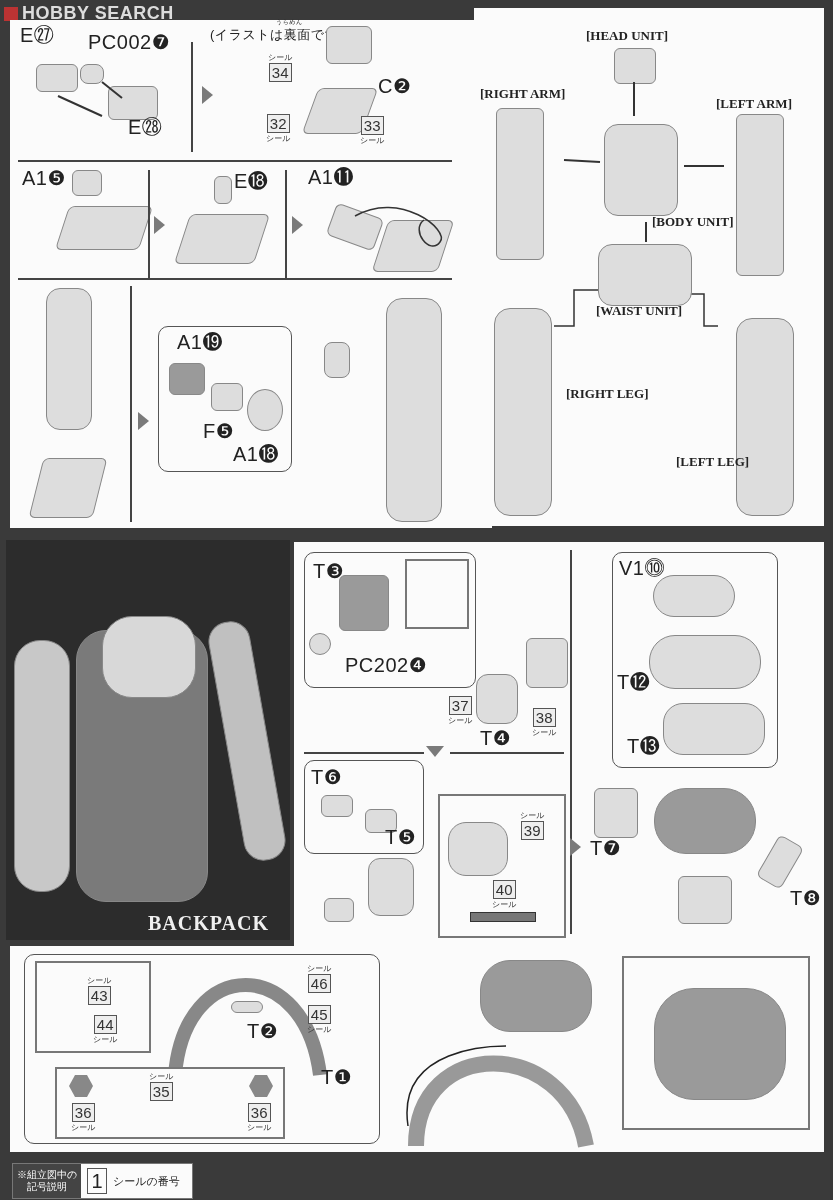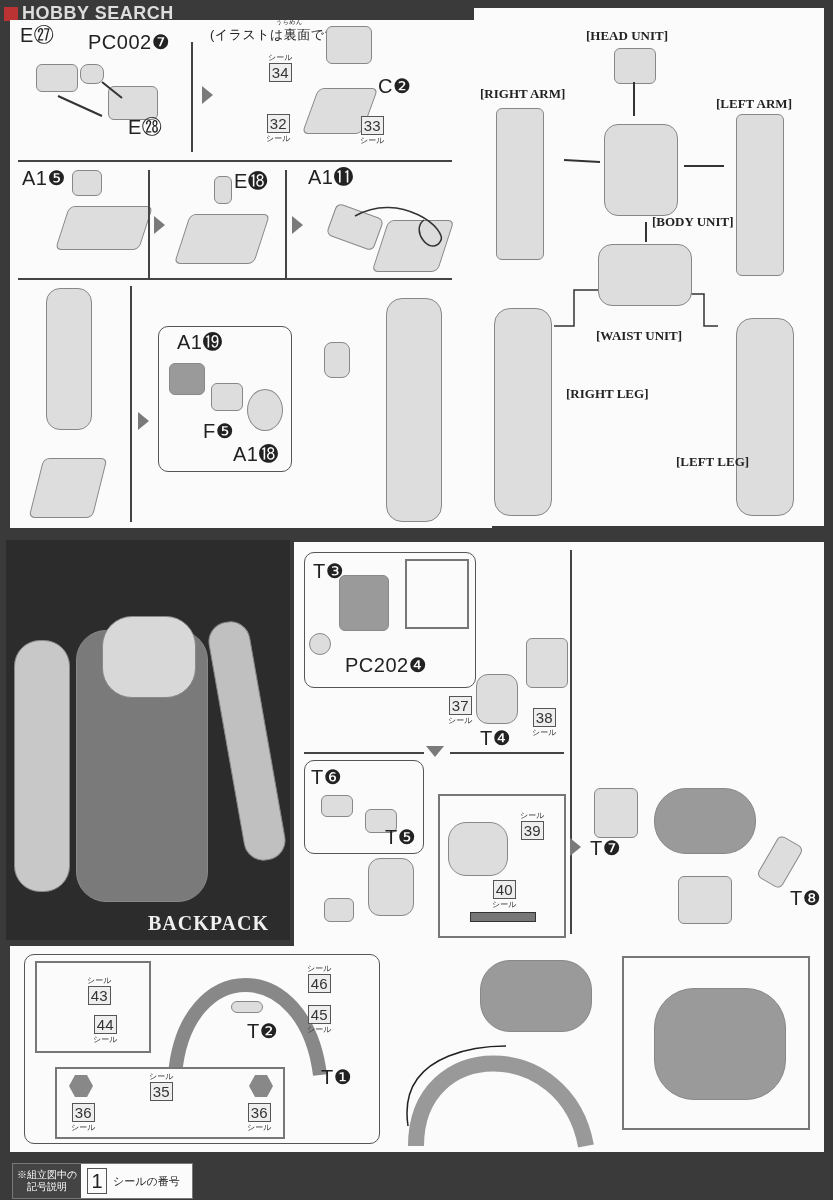--- a/index.html
+++ b/index.html
@@ -113,21 +113,21 @@
   <svg style="left:0;top:0;" width="350" height="518">
     <line x1="160" y1="74" x2="160" y2="108" stroke="#333" stroke-width="2"></line>
     <line x1="90" y1="152" x2="126" y2="154" stroke="#333" stroke-width="2"></line>
     <line x1="250" y1="158" x2="210" y2="158" stroke="#333" stroke-width="2"></line>
     <line x1="172" y1="234" x2="172" y2="214" stroke="#333" stroke-width="2"></line>
     <polyline points="80,318 100,318 100,282 126,282" fill="none" stroke="#333" stroke-width="1.5"></polyline>
     <polyline points="244,318 230,318 230,286 210,286" fill="none" stroke="#333" stroke-width="1.5"></polyline>
   </svg>
   <div class="unit" style="left:178px;top:206px;">[BODY UNIT]</div>
   <div class="part" style="left:124px;top:236px;width:92px;height:60px;border-radius:14px;"></div>
-  <div class="unit" style="left:122px;top:320px;">[WAIST UNIT]</div>
+  <div class="unit" style="left:122px;top:295px;">[WAIST UNIT]</div>
   <div class="part" style="left:20px;top:300px;width:56px;height:206px;border-radius:16px;"></div>
   <div class="unit" style="left:92px;top:378px;">[RIGHT LEG]</div>
   <div class="part" style="left:262px;top:310px;width:56px;height:196px;border-radius:16px;"></div>
   <div class="unit" style="left:202px;top:446px;">[LEFT LEG]</div>
 </div>
 
 <div style="position:absolute;left:6px;top:540px;width:284px;height:400px;background:#2c2c2c;">
   <div class="part" style="left:8px;top:100px;width:54px;height:250px;border-radius:26px;background:#c8c8c8;"></div>
   <div class="part" style="left:220px;top:80px;width:40px;height:240px;border-radius:20px;background:#c0c0c0;transform:rotate(-10deg);"></div>
   <div class="part" style="left:70px;top:90px;width:130px;height:270px;border-radius:30px;background:#7a7a7a;"></div>
@@ -175,20 +175,28 @@
     <div class="seal" style="left:52px;top:84px;">
         <span class="num">40</span>
         <span>シール</span>
       </div>
     <div style="position:absolute;left:30px;top:116px;width:64px;height:8px;background:#777;border:1px solid #333;"></div>
   </div>
 
   <div class="vdiv" style="left:276px;top:8px;height:384px;"></div>
   <div class="tri" style="left:276px;top:296px;"></div>
 
+  <div class="box" style="left:318px;top:10px;width:164px;height:214px;">
+    <div class="lbl" style="left:6px;top:4px;font-size:20px;">V1⓾</div>
+    <div class="part" style="left:40px;top:22px;width:80px;height:40px;border-radius:30px;"></div>
+    <div class="part" style="left:36px;top:82px;width:110px;height:52px;border-radius:26px;"></div>
+    <div class="lbl" style="left:4px;top:118px;font-size:20px;">T⓬</div>
+    <div class="part" style="left:50px;top:150px;width:100px;height:50px;border-radius:20px;"></div>
+    <div class="lbl" style="left:14px;top:182px;font-size:20px;">T⓭</div>
+  </div>
   <div class="part" style="left:300px;top:246px;width:42px;height:48px;"></div>
   <div class="part dark" style="left:360px;top:246px;width:100px;height:64px;border-radius:32px;"></div>
   <div class="lbl" style="left:296px;top:294px;font-size:20px;">T❼</div>
   <div class="part" style="left:472px;top:296px;width:26px;height:46px;transform:rotate(30deg);"></div>
   <div class="part" style="left:384px;top:334px;width:52px;height:46px;"></div>
   <div class="lbl" style="left:496px;top:344px;font-size:20px;">T❽</div>
 </div>
 
 <div class="panel" style="left:10px;top:946px;width:814px;height:206px;">
   <div class="box" style="left:14px;top:8px;width:354px;height:188px;">

